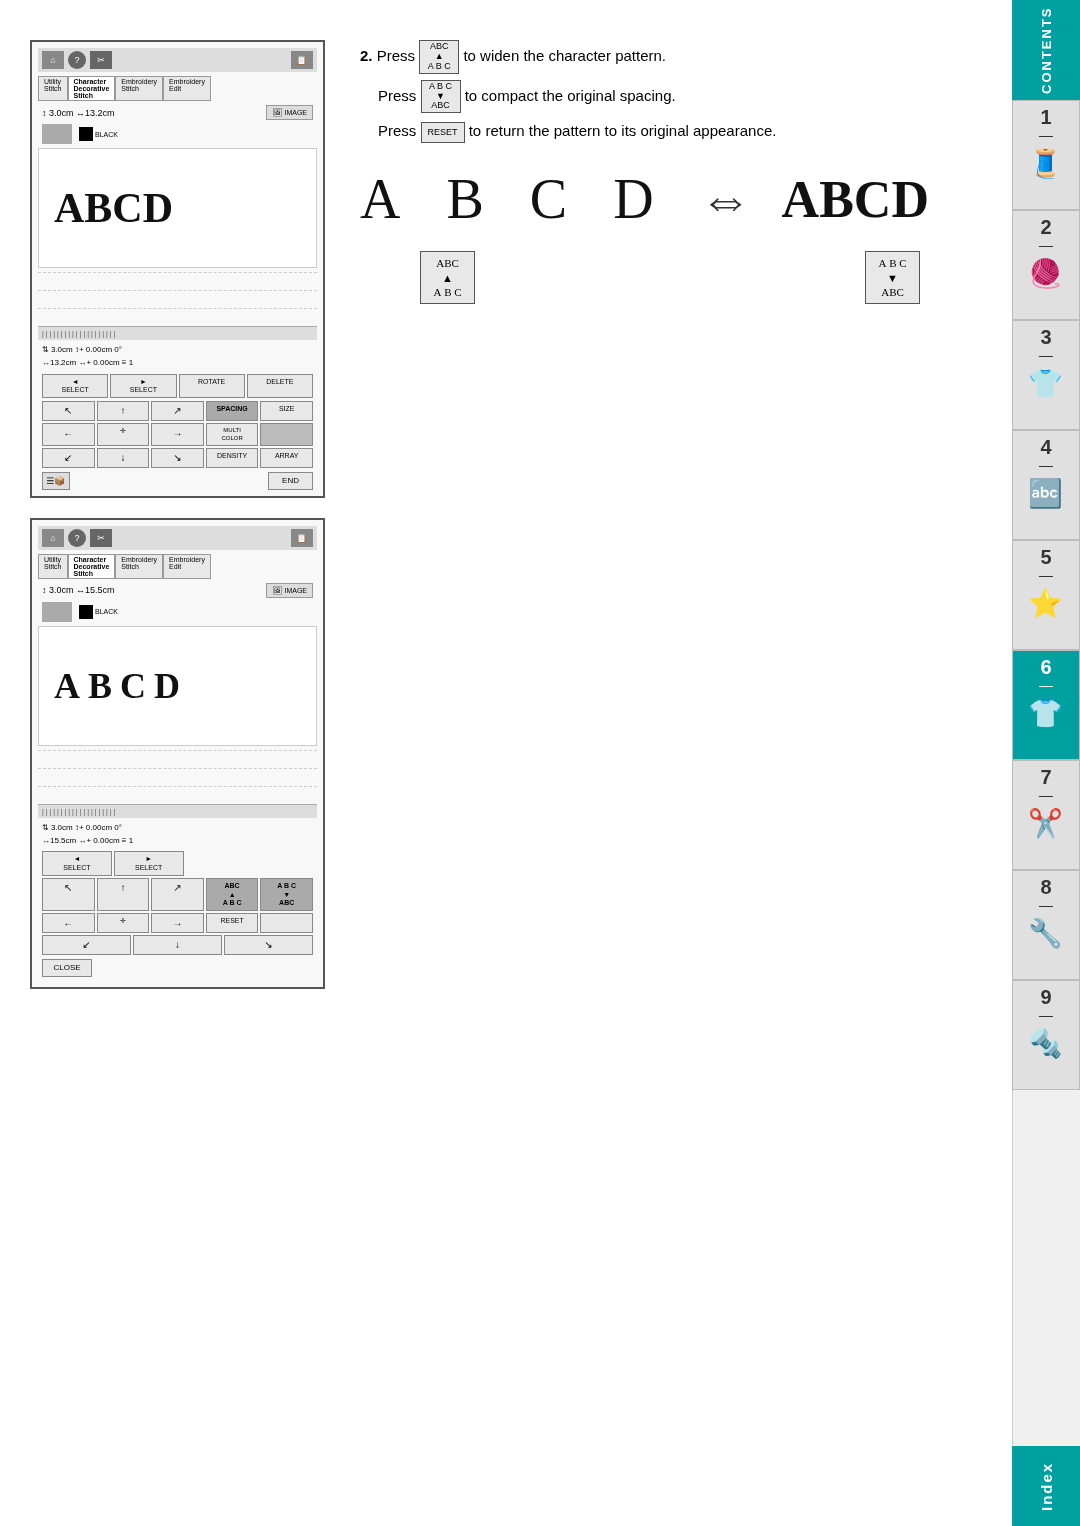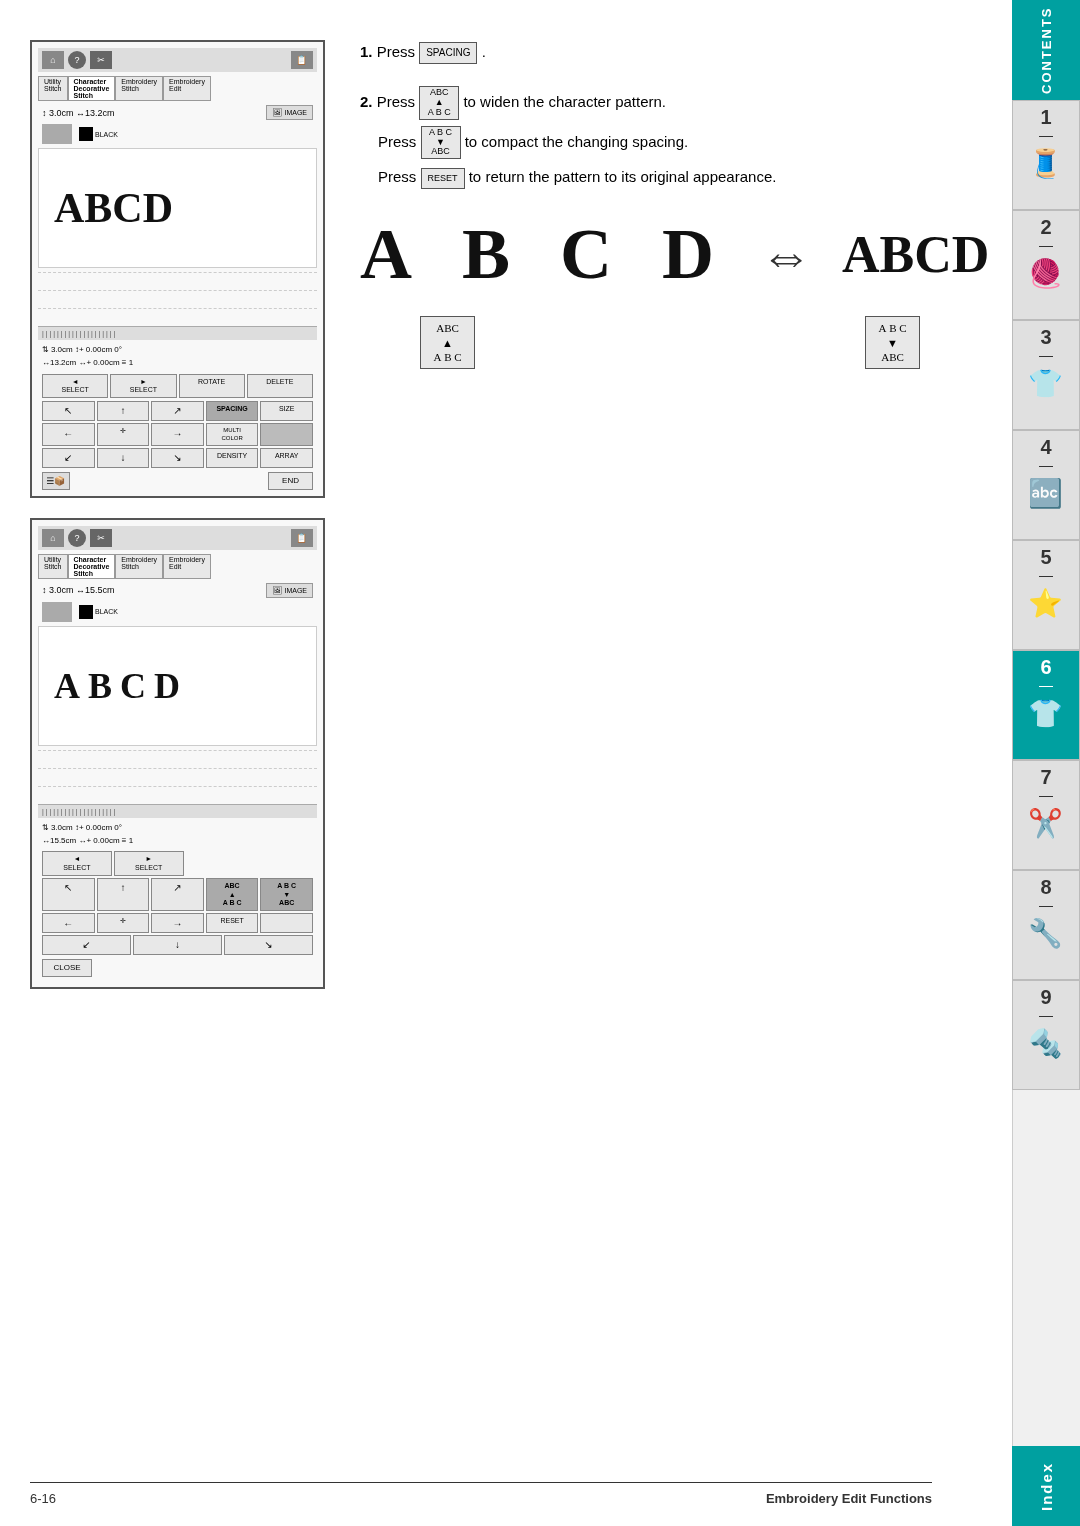--- a/index.html
+++ b/index.html
@@ -325,22 +325,22 @@
 
     
     .spacing-diagram {
       display: flex;
       align-items: center;
       justify-content: flex-start;
       gap: 30px;
       margin: 24px 0 20px 0;
     }
     .spacing-text-wide {
-      font-size: 72px;
-      font-weight: bold;
+      font-size: 56px;
+      font-weight: normal;
       font-family: serif;
       letter-spacing: 16px;
       color: #111;
     }
     .spacing-text-compact {
       font-size: 52px;
       font-weight: bold;
       font-family: serif;
       letter-spacing: 0px;
       color: #111;
@@ -610,38 +610,32 @@
 
         <div style="padding:0 4px 4px;">
           <div class="ms-btn" style="width:50px;font-size:8px;">CLOSE</div>
         </div>
       </div>
 
     </div>
 
     <div class="right-col">
 
-      <div class="step">
-        <span class="step-num">1.</span>
-        <span>Press</span>
-        <span class="inline-btn">SPACING</span>
-        .
-      </div>
 
       <div class="step">
         <div style="margin-bottom:6px;">
           <span class="step-num">2.</span>
           <span> Press </span>
           <span class="inline-btn-small" style="line-height:1.1;font-size:9px;min-width:40px;text-align:center;">ABC<br>▲<br>A B C</span>
           <span> to widen the character pattern.</span>
         </div>
         <div style="margin-bottom:6px;padding-left:18px;">
           <span>Press </span>
           <span class="inline-btn-small" style="line-height:1.1;font-size:9px;min-width:40px;text-align:center;">A B C<br>▼<br>ABC</span>
-          <span> to compact the changing spacing.</span>
+          <span> to compact the original spacing.</span>
         </div>
         <div style="padding-left:18px;">
           <span>Press </span>
           <span class="inline-btn" style="font-size:9px;min-width:40px;">RESET</span>
           <span> to return the pattern to its original appearance.</span>
         </div>
       </div>
 
       <div class="spacing-diagram">
         <span class="spacing-text-wide">A&nbsp;B&nbsp;C&nbsp;D</span>
@@ -658,18 +652,14 @@
           A&nbsp;B&nbsp;C<br>▼<br>ABC
         </div>
       </div>
 
 
     </div>
 
   </div>
 
   
-  <div class="footer">
-    <span class="footer-left">6-16</span>
-    <span class="footer-right">Embroidery Edit Functions</span>
-  </div>
 
 </div>
 
 </body></html>

